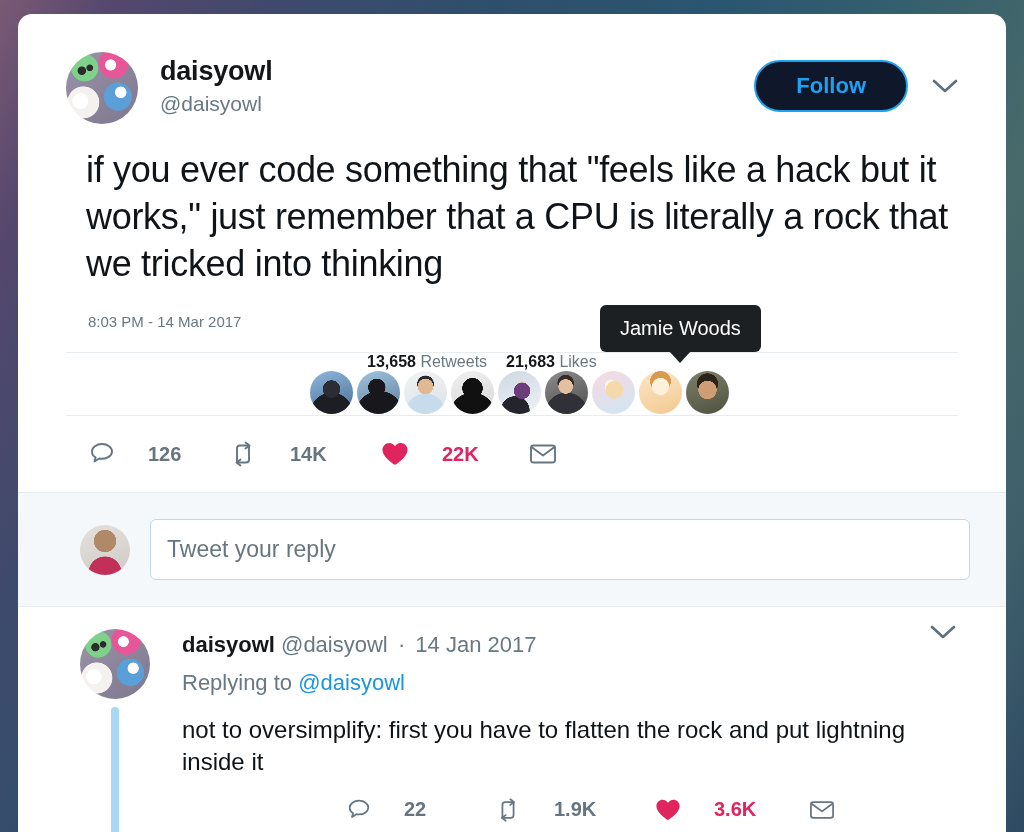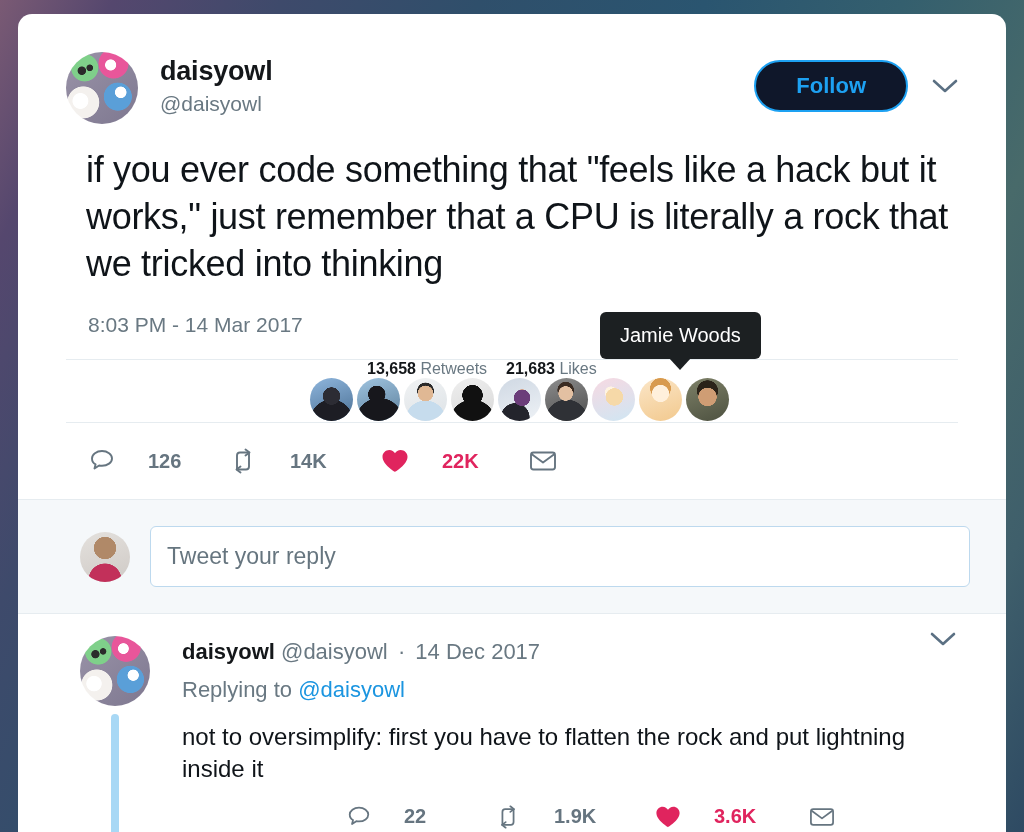--- a/index.html
+++ b/index.html
@@ -108,21 +108,21 @@
     padding: 22px 58px 0 68px;
     font-size: 36px;
     line-height: 1.31;
     color: #0f1419;
     letter-spacing: -0.3px;
     font-weight: 400;
   }
 
   .timestamp {
     padding: 26px 0 0 70px;
-    font-size: 21px;
+    font-size: 15px;
     color: #697882;
   }
 
   
   .stats-row {
     margin: 22px 48px 0 48px;
     border-top: 1px solid #e6ecf0;
     border-bottom: 1px solid #e6ecf0;
     display: flex;
     align-items: center;
@@ -445,21 +445,21 @@
     <div class="reply-avatar-col">
       <div class="avatar avatar-reply av-daisy"></div>
       <div class="thread-line"></div>
     </div>
 
     <div class="reply-body">
       <div class="reply-line1">
         <span class="rname">daisyowl</span>
         <span class="rhandle">@daisyowl</span>
         <span class="dot">·</span>
-        <span class="rdate">14 Dec 2017</span>
+        <span class="rdate">14 Jan 2017</span>
       </div>
 
       <div class="replying-to">
         <span>Replying to</span>
         <a>@daisyowl</a>
       </div>
 
       <div class="reply-text">not to oversimplify: first you have to flatten the rock and put lightning inside it</div>
 
       <div class="actions actions-reply">

